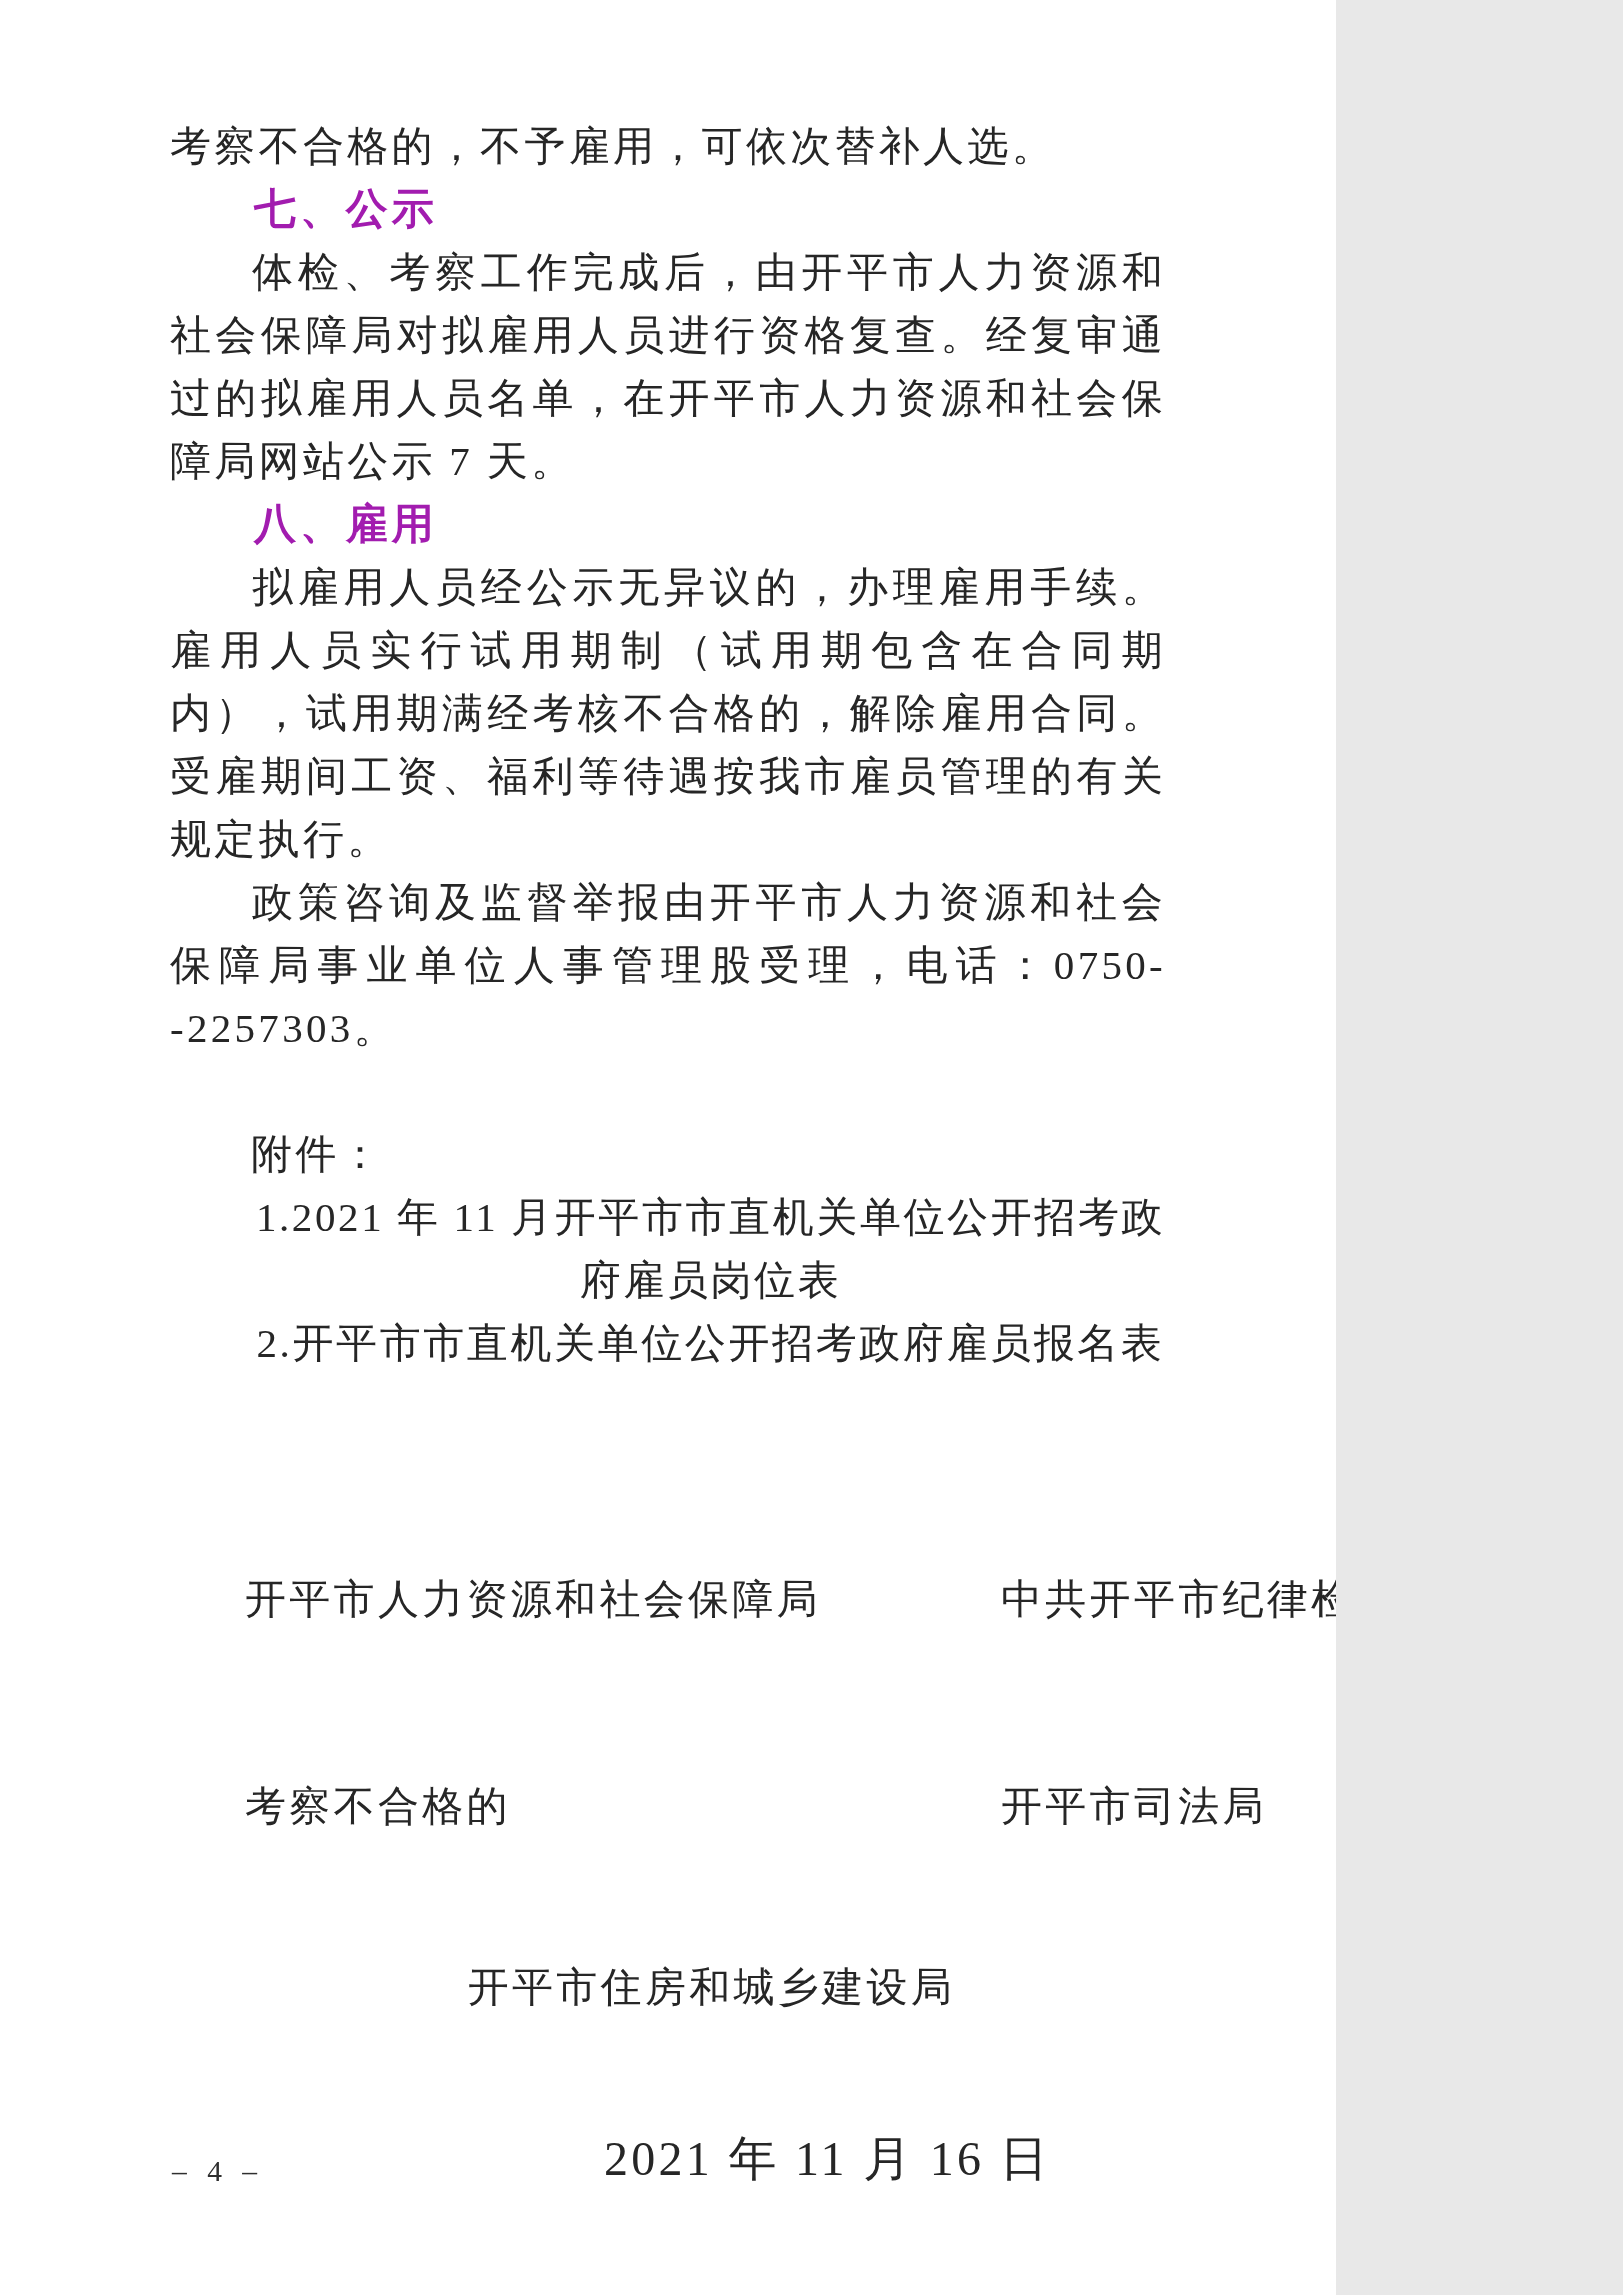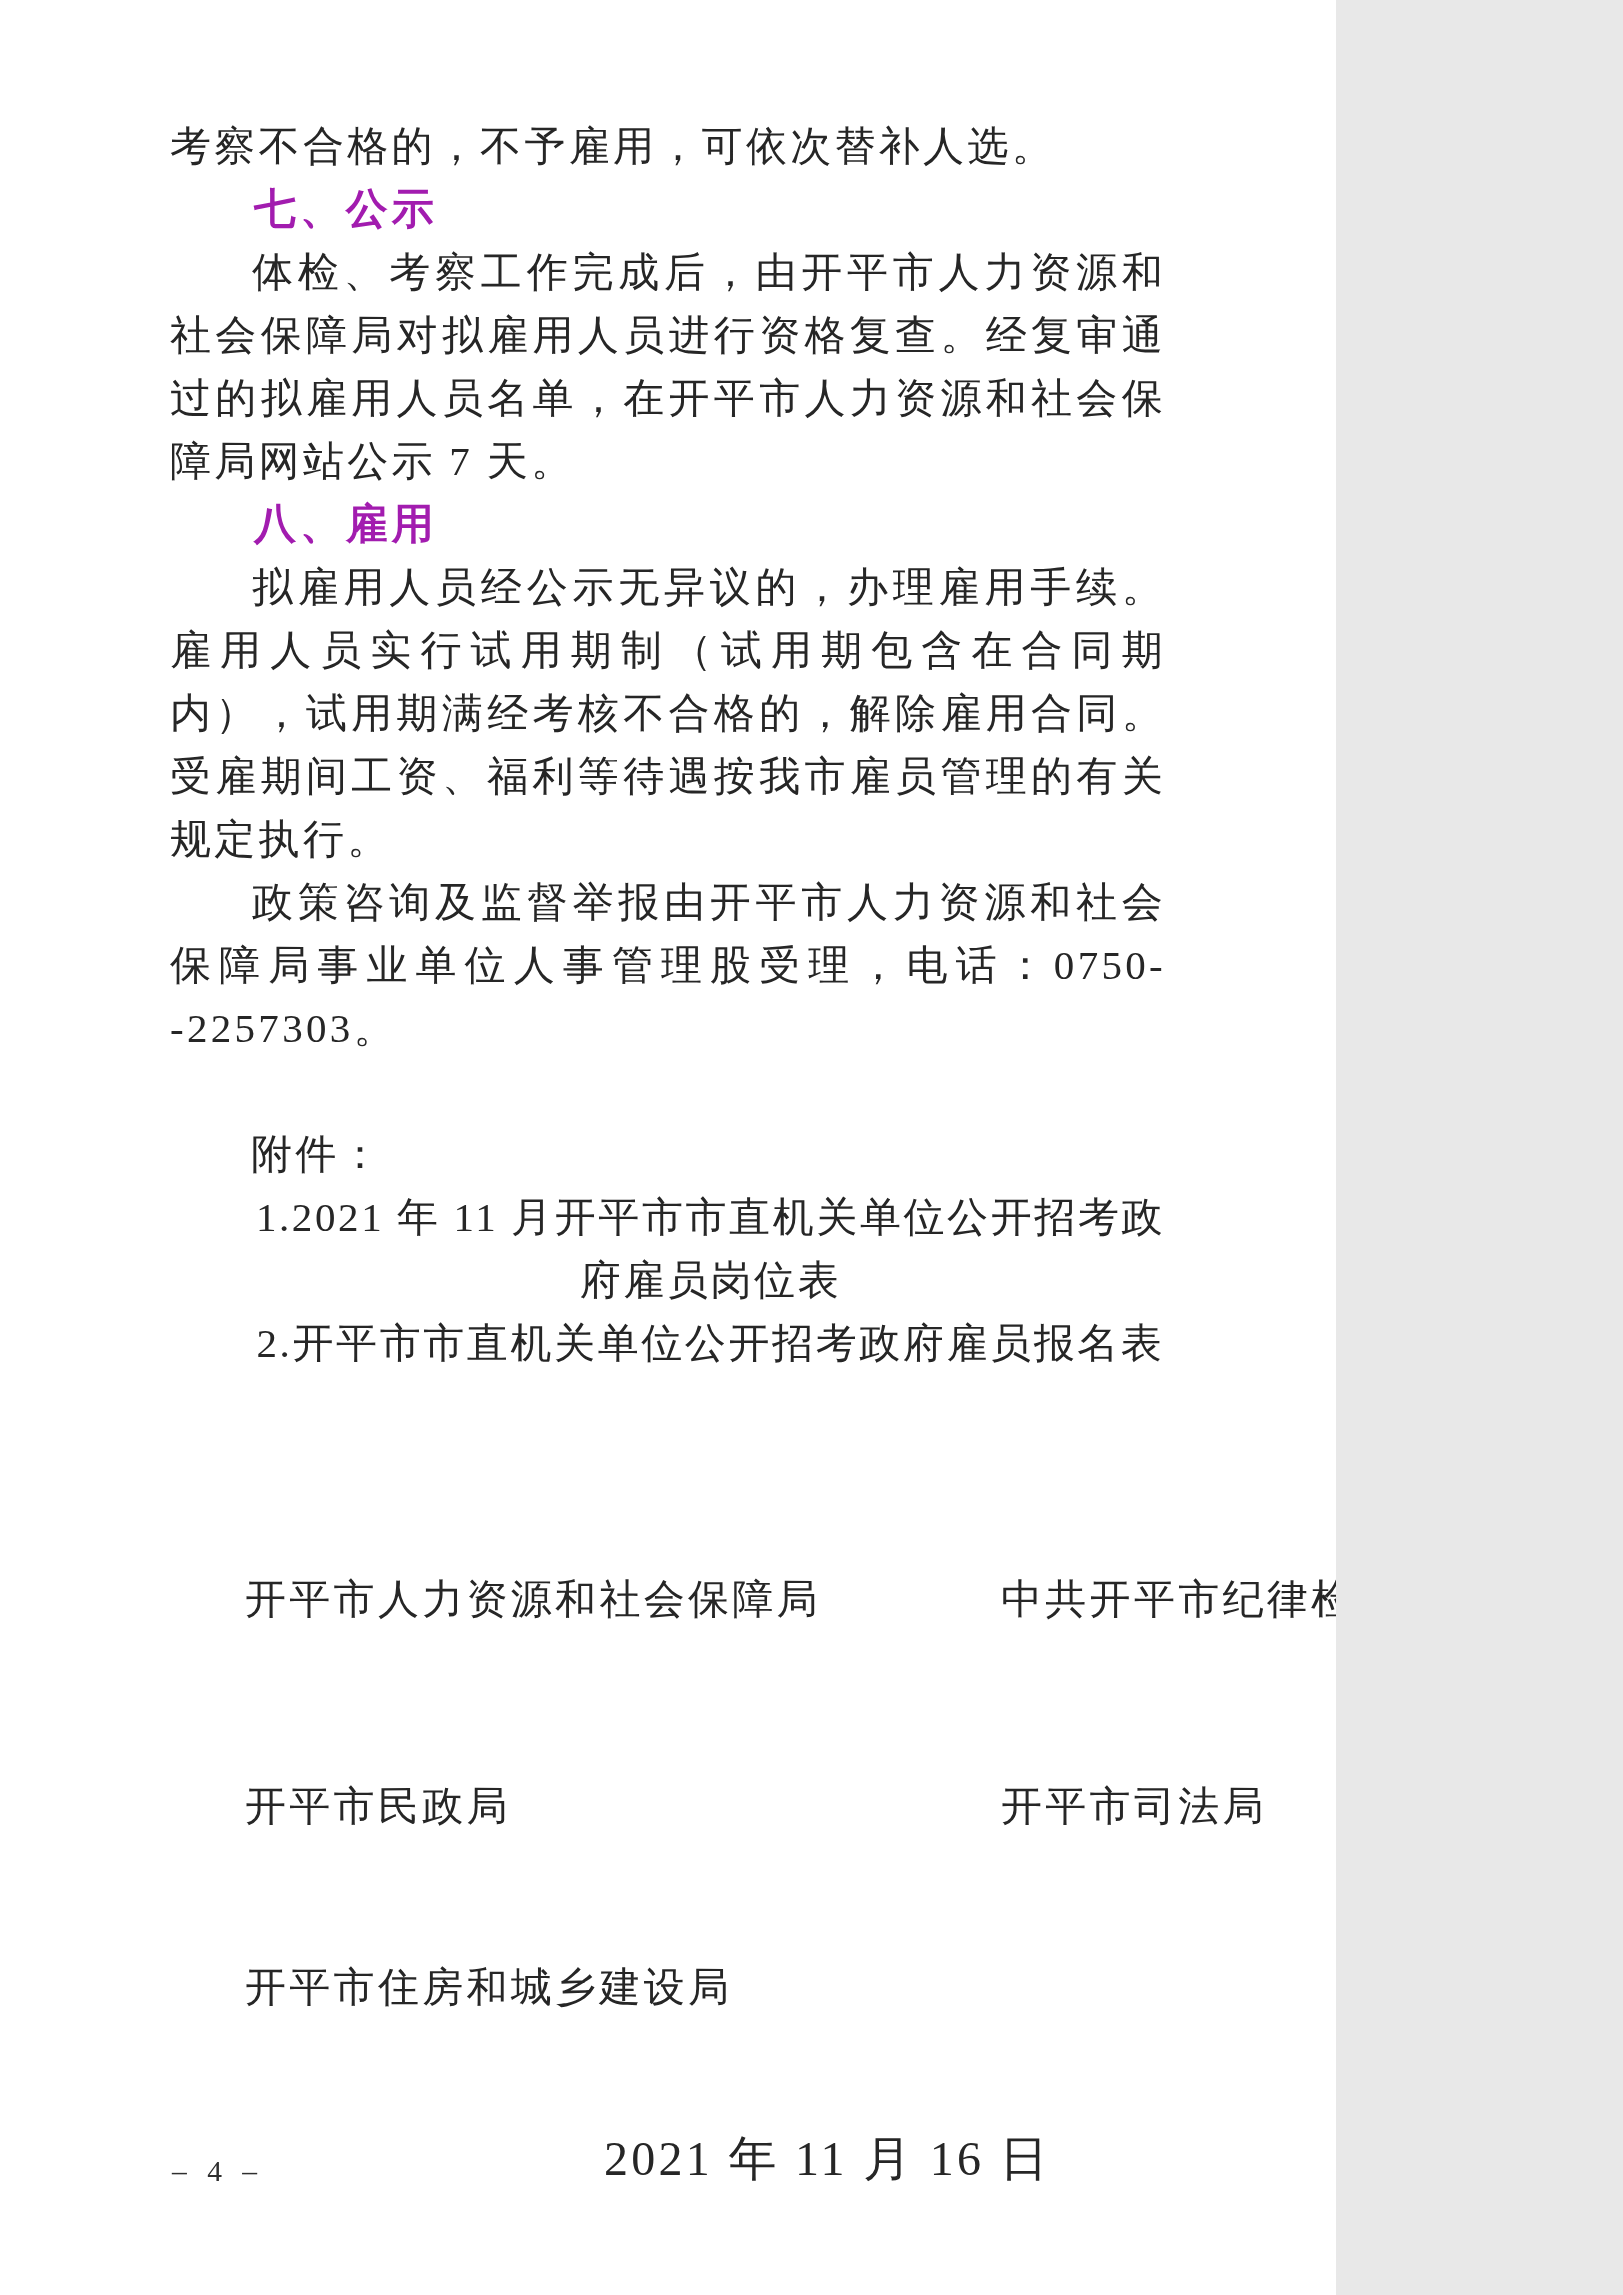--- a/index.html
+++ b/index.html
@@ -58,21 +58,21 @@
     display: flex;
     margin-left: 75px;
     font-size: 41px;
     line-height: 63px;
     letter-spacing: 3.3px;
     white-space: nowrap;
     gap: 46px;
   }
   .sig-row-1 { margin-top: 193px; }
   .sig-row-2 { margin-top: 144px; }
-  .sig-row-3 { margin-top: 118px; }
+  .sig-row-3 { margin-top: 118px; text-align: right; }
   .sig-left {
     width: 710px;
     flex: 0 0 auto;
   }
   .sig-right {
     flex: 0 0 auto;
   }
   .date-line {
     margin: 108px 115px 0 0;
     font-size: 48px;
@@ -117,21 +117,21 @@
 
     <p class="attachment-item">2.开平市市直机关单位公开招考政府雇员报名表</p>
 
 
     <div class="sig-row sig-row-1">
       <span class="sig-left">开平市人力资源和社会保障局</span>
       <span class="sig-right">中共开平市纪律检查委员会</span>
     </div>
 
     <div class="sig-row sig-row-2">
-      <span class="sig-left">开平市民政局</span>
+      <span class="sig-left">考察不合格的</span>
       <span class="sig-right">开平市司法局</span>
     </div>
 
     <div class="sig-row sig-row-3">
       <span class="sig-left">开平市住房和城乡建设局</span>
     </div>
 
     <p class="date-line">2021 年 11 月 16 日</p>
 
   </main>

